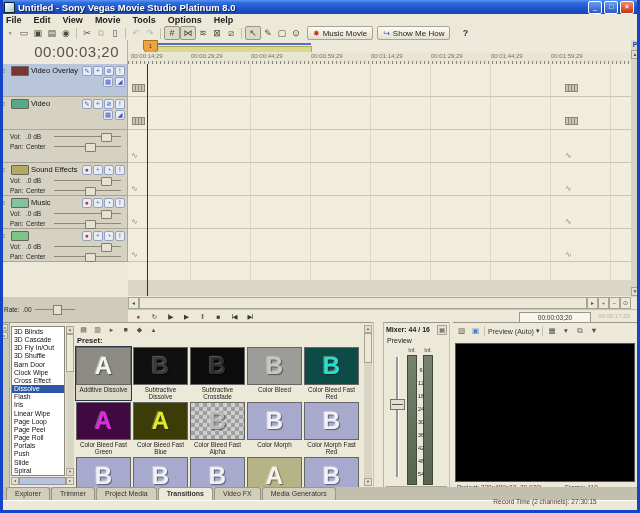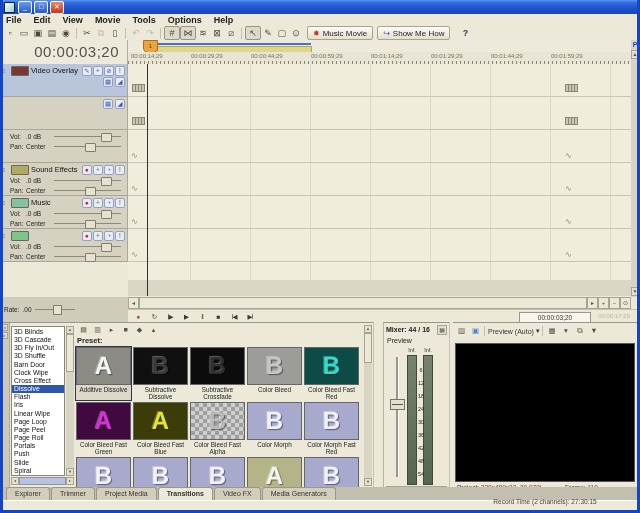--- a/index.html
+++ b/index.html
@@ -142,20 +142,21 @@
   .tab.active{background:#ece9d8;font-weight:bold;}
   #statusbar{position:absolute;left:0;top:500px;width:640px;height:13px;background:#ece9d8;border-top:1px solid #fff;}
 </style>
 </head>
 <body>
 
 <div id="app">
 
   <div id="titlebar">
     <div id="appicon"></div>
+    <div id="wtitle">Untitled - Sony Vegas Movie Studio Platinum 8.0</div>
     <div id="wbtns">
         <div class="wbtn">_</div>
         <div class="wbtn">□</div>
         <div class="wbtn close">✕</div>
       </div>
   </div>
 
   <div id="menubar">
       <div class="menu-item">File</div>
       <div class="menu-item">Edit</div>
@@ -240,20 +241,31 @@
             <div class="tbtn2" style="color: rgb(58, 90, 192);">⊘</div>
             <div class="tbtn2" style="color: rgb(85, 85, 85);">!</div>
           </div>
         </div>
         <div class="trow sub">
           <div class="tbtn2">▦</div>
           <div class="tbtn2">◢</div>
         </div>
       </div>
       <div class="thead">
+        <div class="trow">
+          <div class="grip">≡</div>
+          <div class="chip" style="background: rgb(88, 168, 142);"></div>
+          <div class="tname">Video</div>
+          <div class="tbtns">
+            <div class="tbtn2" style="color: rgb(58, 90, 192);">✎</div>
+            <div class="tbtn2" style="color: rgb(58, 90, 192);">+</div>
+            <div class="tbtn2" style="color: rgb(58, 90, 192);">⊘</div>
+            <div class="tbtn2" style="color: rgb(85, 85, 85);">!</div>
+          </div>
+        </div>
         <div class="trow sub">
           <div class="tbtn2">▦</div>
           <div class="tbtn2">◢</div>
         </div>
       </div>
       <div class="thead">
         <div class="arow">
           <div class="alab">Vol:</div>
           <div class="aval">.0 dB</div>
           <div class="slider">

